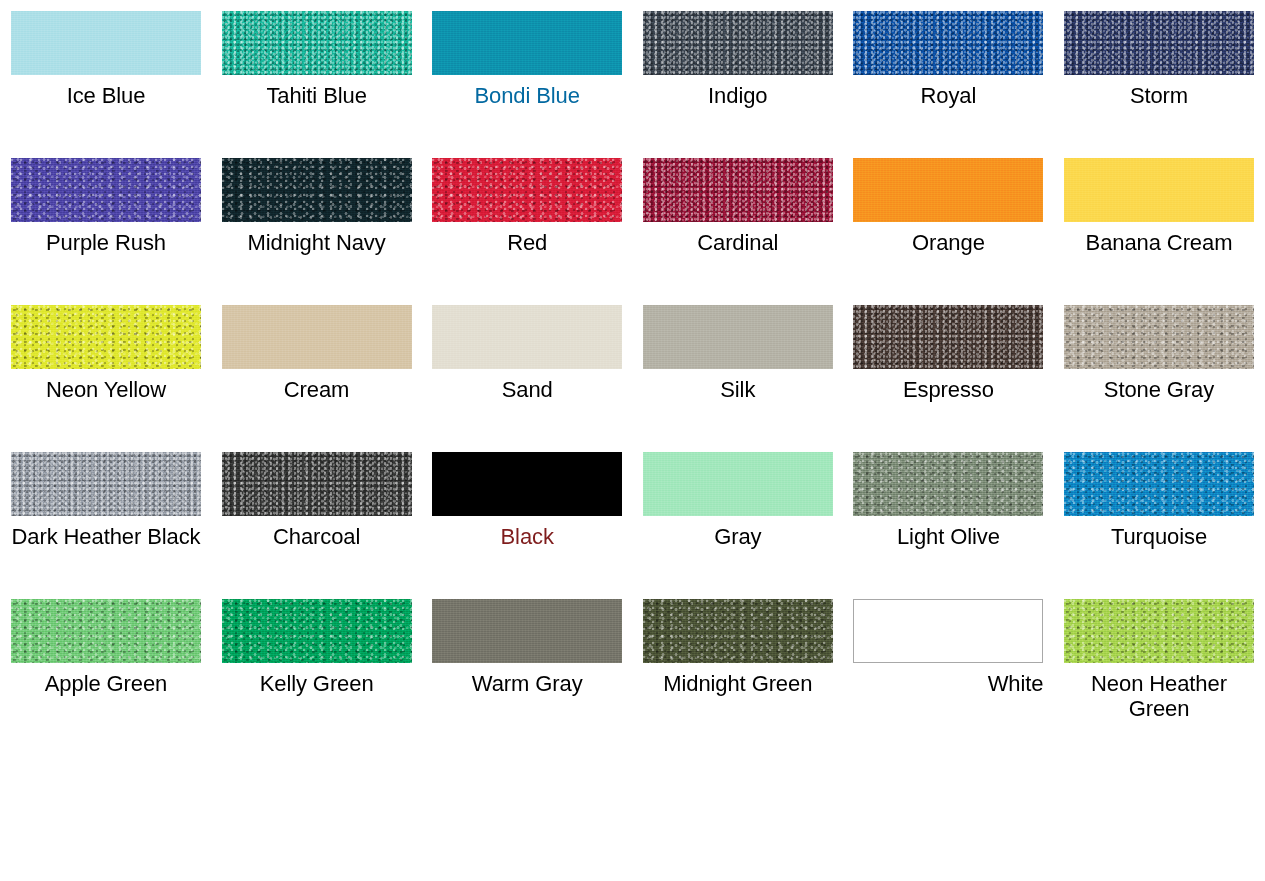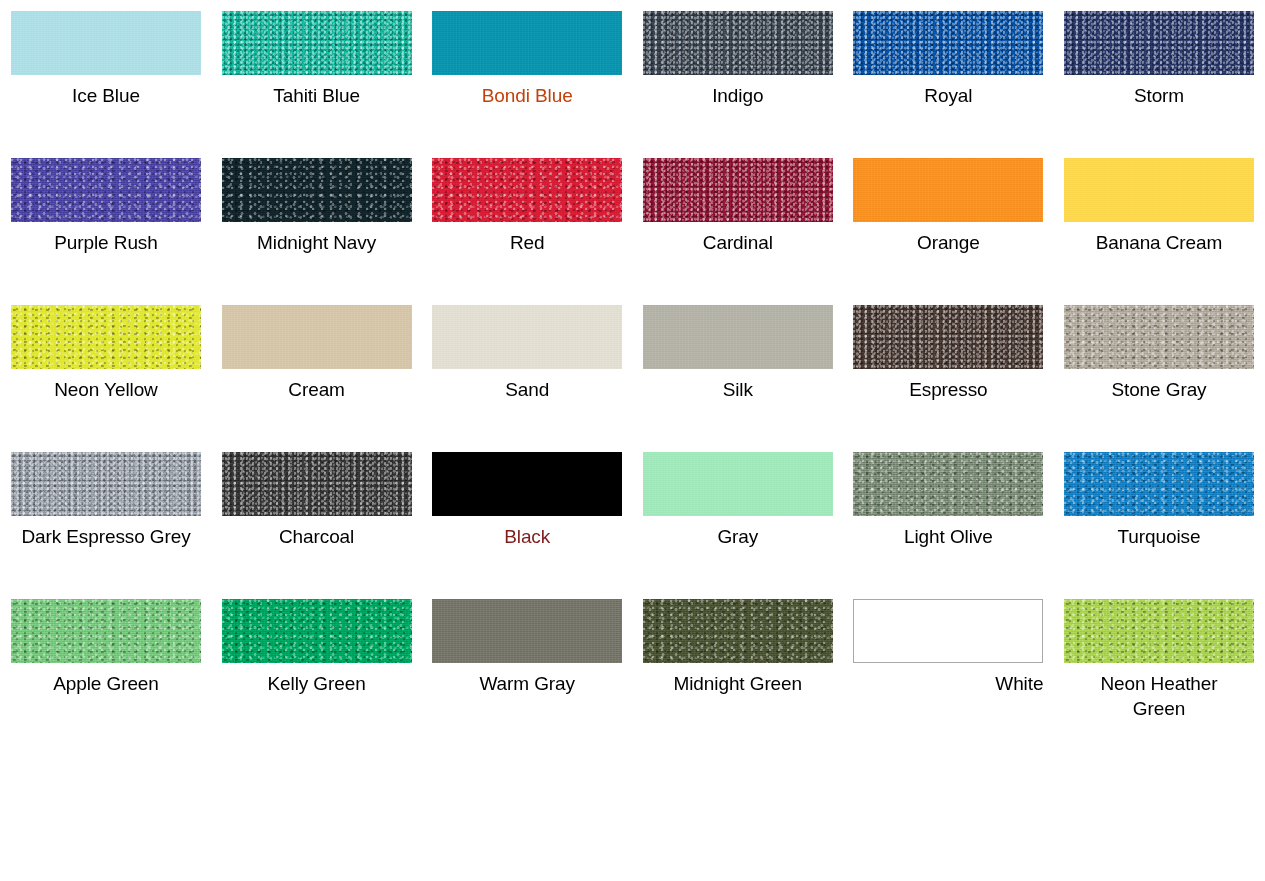--- a/index.html
+++ b/index.html
@@ -87,42 +87,42 @@
   .swatch-chip.heather::after { opacity: 1; }
   .swatch-chip.heather-strong::after { opacity: 1; background-size: 6px 5px, 7px 6px, 8px 6px, 5px 5px, 7px 7px, 9px 7px; }
   .swatch-chip.smooth::before { opacity: 0.45; }
   .swatch-chip.outlined { border: 1px solid #a8a8a8; }
   .swatch-chip.outlined::before { opacity: 0; }
 
   .swatch-label {
     width: 190px;
     margin-top: 8px;
     text-align: center;
-    font-size: 19px;
+    font-size: 22px;
     line-height: 25px;
     color: #000000;
     letter-spacing: -0.1px;
     white-space: pre-line;
   }
 </style>
 </head>
 <body>
 
 <div id="swatch-grid" style="background: rgb(255, 255, 255); grid-template-columns: repeat(6, 210.6px);">
     <div class="swatch-cell">
       <div class="swatch-chip smooth" style="width: 190px; height: 64px; background-color: rgb(173, 224, 232);"></div>
       <div class="swatch-label" style="color: rgb(0, 0, 0); width: 190px;">Ice Blue</div>
     </div>
     <div class="swatch-cell">
       <div class="swatch-chip heather-strong" style="width: 190px; height: 64px; background-color: rgb(23, 183, 155);"></div>
       <div class="swatch-label" style="color: rgb(0, 0, 0); width: 190px;">Tahiti Blue</div>
     </div>
     <div class="swatch-cell">
       <div class="swatch-chip smooth" style="width: 190px; height: 64px; background-color: rgb(14, 147, 174);"></div>
-      <div class="swatch-label" style="color: #c2410c; width: 190px;">Bondi Blue</div>
+      <div class="swatch-label" style="color: #0369a1; width: 190px;">Bondi Blue</div>
     </div>
     <div class="swatch-cell">
       <div class="swatch-chip heather-strong" style="width: 190px; height: 64px; background-color: rgb(61, 71, 82);"></div>
       <div class="swatch-label" style="color: rgb(0, 0, 0); width: 190px;">Indigo</div>
     </div>
     <div class="swatch-cell">
       <div class="swatch-chip heather-strong" style="width: 190px; height: 64px; background-color: rgb(11, 80, 166);"></div>
       <div class="swatch-label" style="color: rgb(0, 0, 0); width: 190px;">Royal</div>
     </div>
     <div class="swatch-cell">
@@ -172,21 +172,21 @@
     <div class="swatch-cell">
       <div class="swatch-chip heather-strong" style="width: 190px; height: 64px; background-color: rgb(74, 59, 53);"></div>
       <div class="swatch-label" style="color: rgb(0, 0, 0); width: 190px;">Espresso</div>
     </div>
     <div class="swatch-cell">
       <div class="swatch-chip heather" style="width: 190px; height: 64px; background-color: rgb(179, 170, 156);"></div>
       <div class="swatch-label" style="color: rgb(0, 0, 0); width: 190px;">Stone Gray</div>
     </div>
     <div class="swatch-cell">
       <div class="swatch-chip heather-strong" style="width: 190px; height: 64px; background-color: rgb(154, 161, 171);"></div>
-      <div class="swatch-label" style="color: rgb(0, 0, 0); width: 190px;">Dark Espresso Grey</div>
+      <div class="swatch-label" style="color: rgb(0, 0, 0); width: 190px;">Dark Heather Black</div>
     </div>
     <div class="swatch-cell">
       <div class="swatch-chip heather-strong" style="width: 190px; height: 64px; background-color: rgb(58, 59, 58);"></div>
       <div class="swatch-label" style="color: rgb(0, 0, 0); width: 190px;">Charcoal</div>
     </div>
     <div class="swatch-cell">
       <div class="swatch-chip smooth" style="width: 190px; height: 64px; background-color: rgb(0, 0, 0);"></div>
       <div class="swatch-label" style="color: #7f1d1d; width: 190px;">Black</div>
     </div>
     <div class="swatch-cell">

